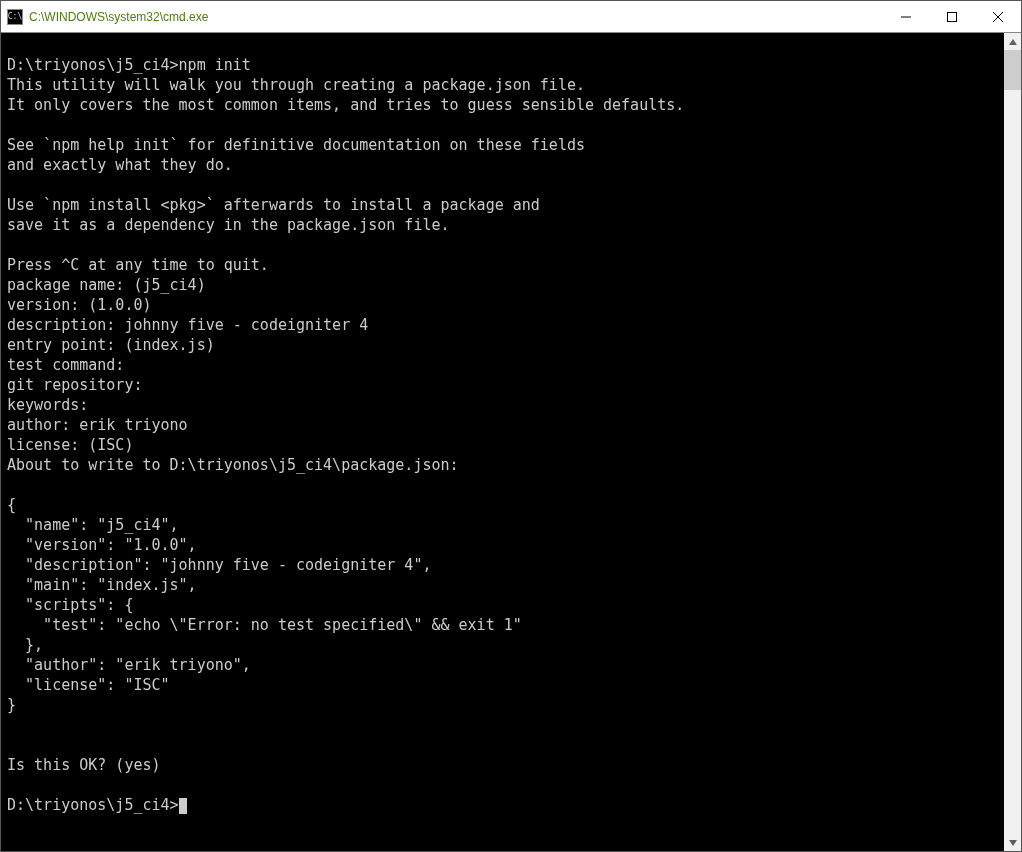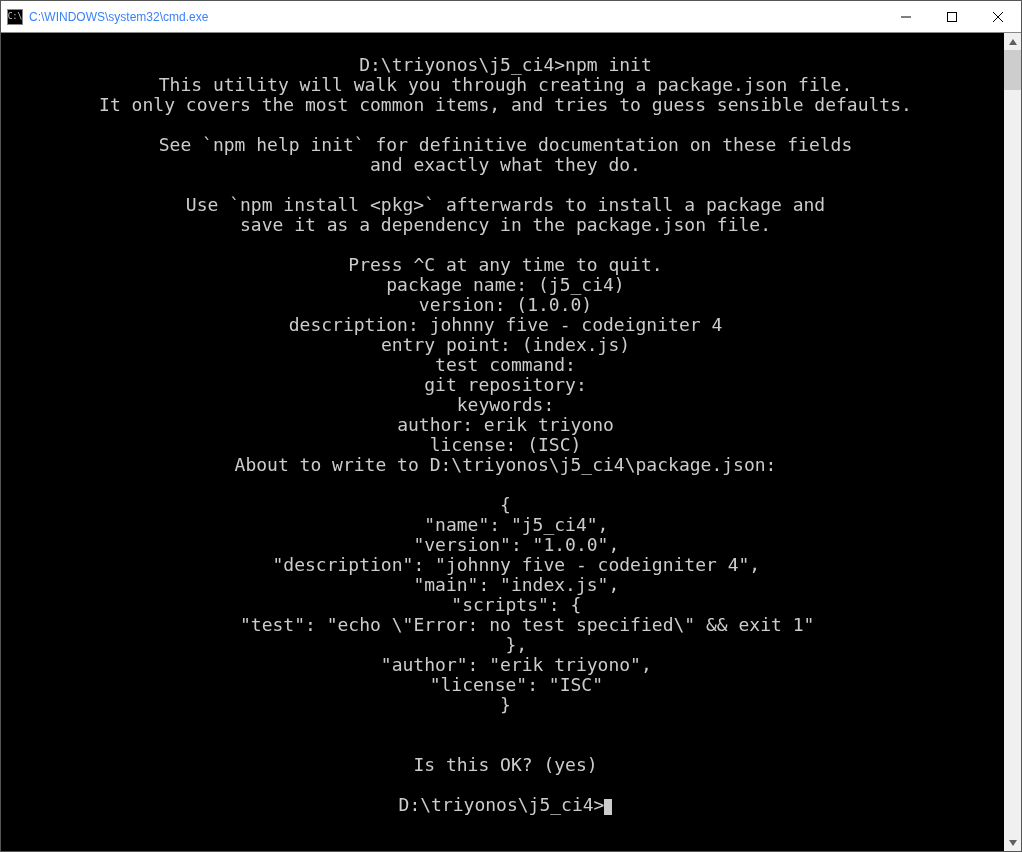--- a/index.html
+++ b/index.html
@@ -36,21 +36,21 @@
     display: flex;
     align-items: center;
     justify-content: center;
     font-size: 8px;
     color: #ccc;
     font-family: Consolas, monospace;
     border: 1px solid #888;
   }
   .title-text {
     font-size: 12px;
-    color: #3b82f6;
+    color: #4d7c0f;
     flex: 0 0 auto;
   }
   .title-spacer { flex: 1; }
   .winbtn {
     width: 46px;
     height: 31px;
     display: flex;
     align-items: center;
     justify-content: center;
     font-size: 12px;
@@ -61,26 +61,25 @@
   .terminal-area {
     flex: 1;
     display: flex;
     background: #000;
   }
   .terminal {
     flex: 1;
     background: #000000;
     color: #cccccc;
     font-family: Consolas, "Lucida Console", monospace;
-    font-size: 18px;
+    font-size: 15px;
     line-height: 20px;
     padding: 2px 0 2px 6px;
     white-space: pre;
     overflow: hidden;
-    text-align: center;
   }
   .scrollbar {
     width: 17px;
     background: #efefef;
     display: flex;
     flex-direction: column;
   }
   .sb-arrow {
     height: 17px;
     background: #f0f0f0;

